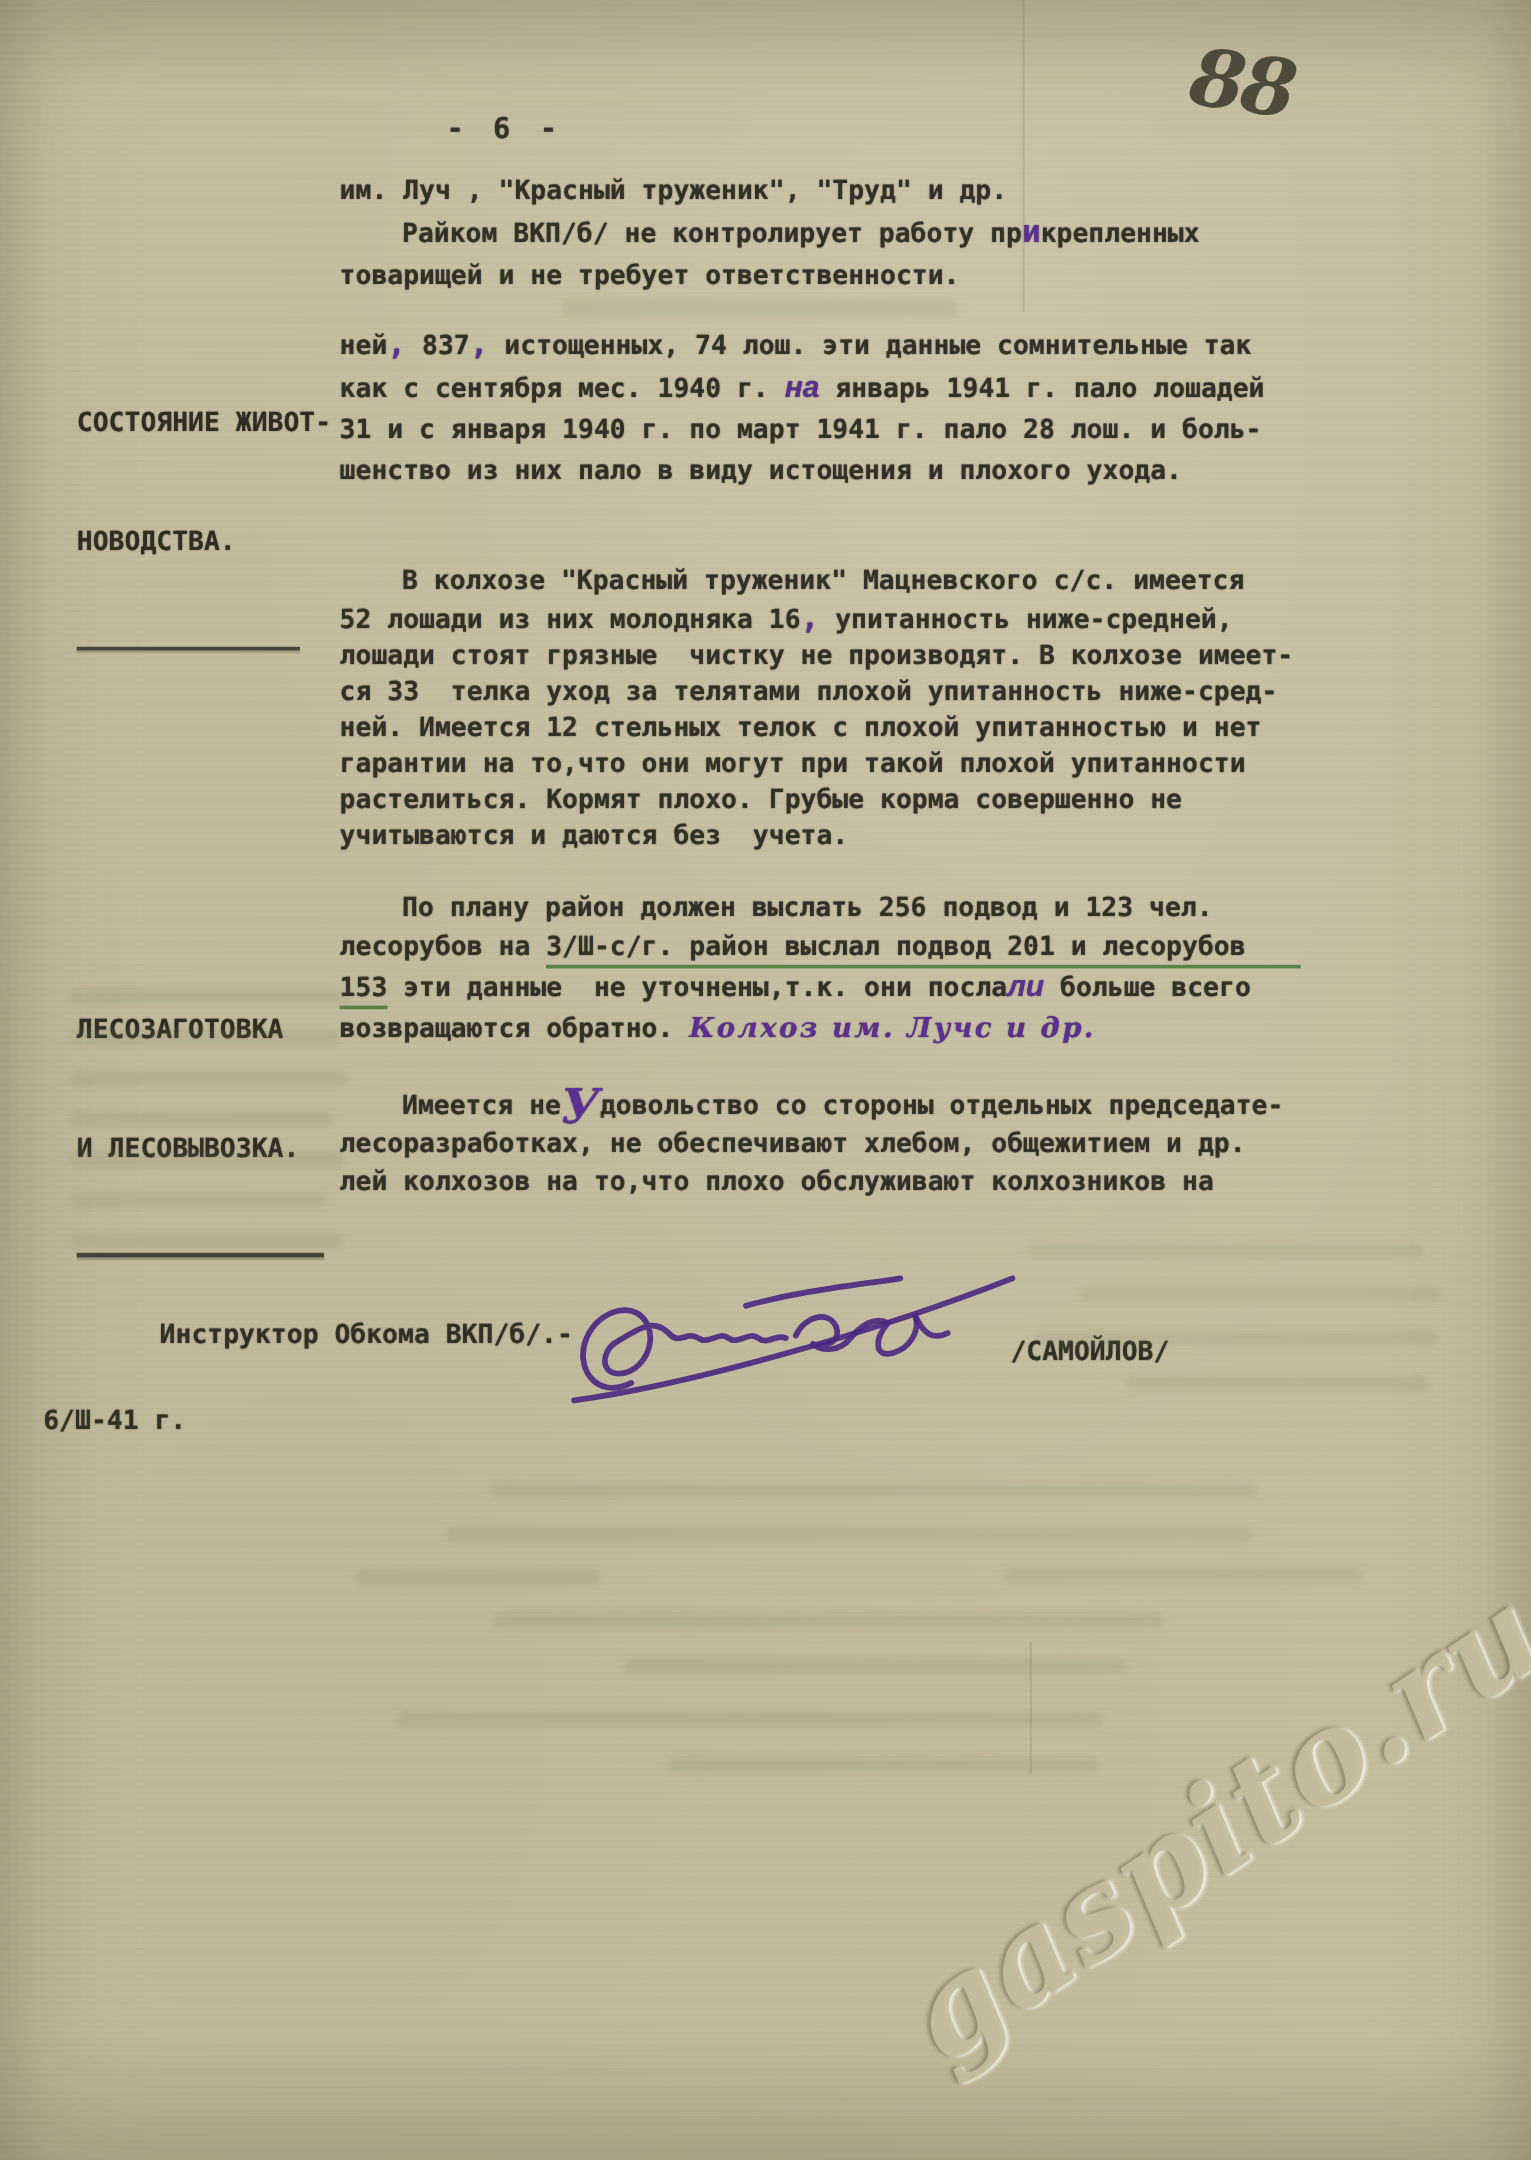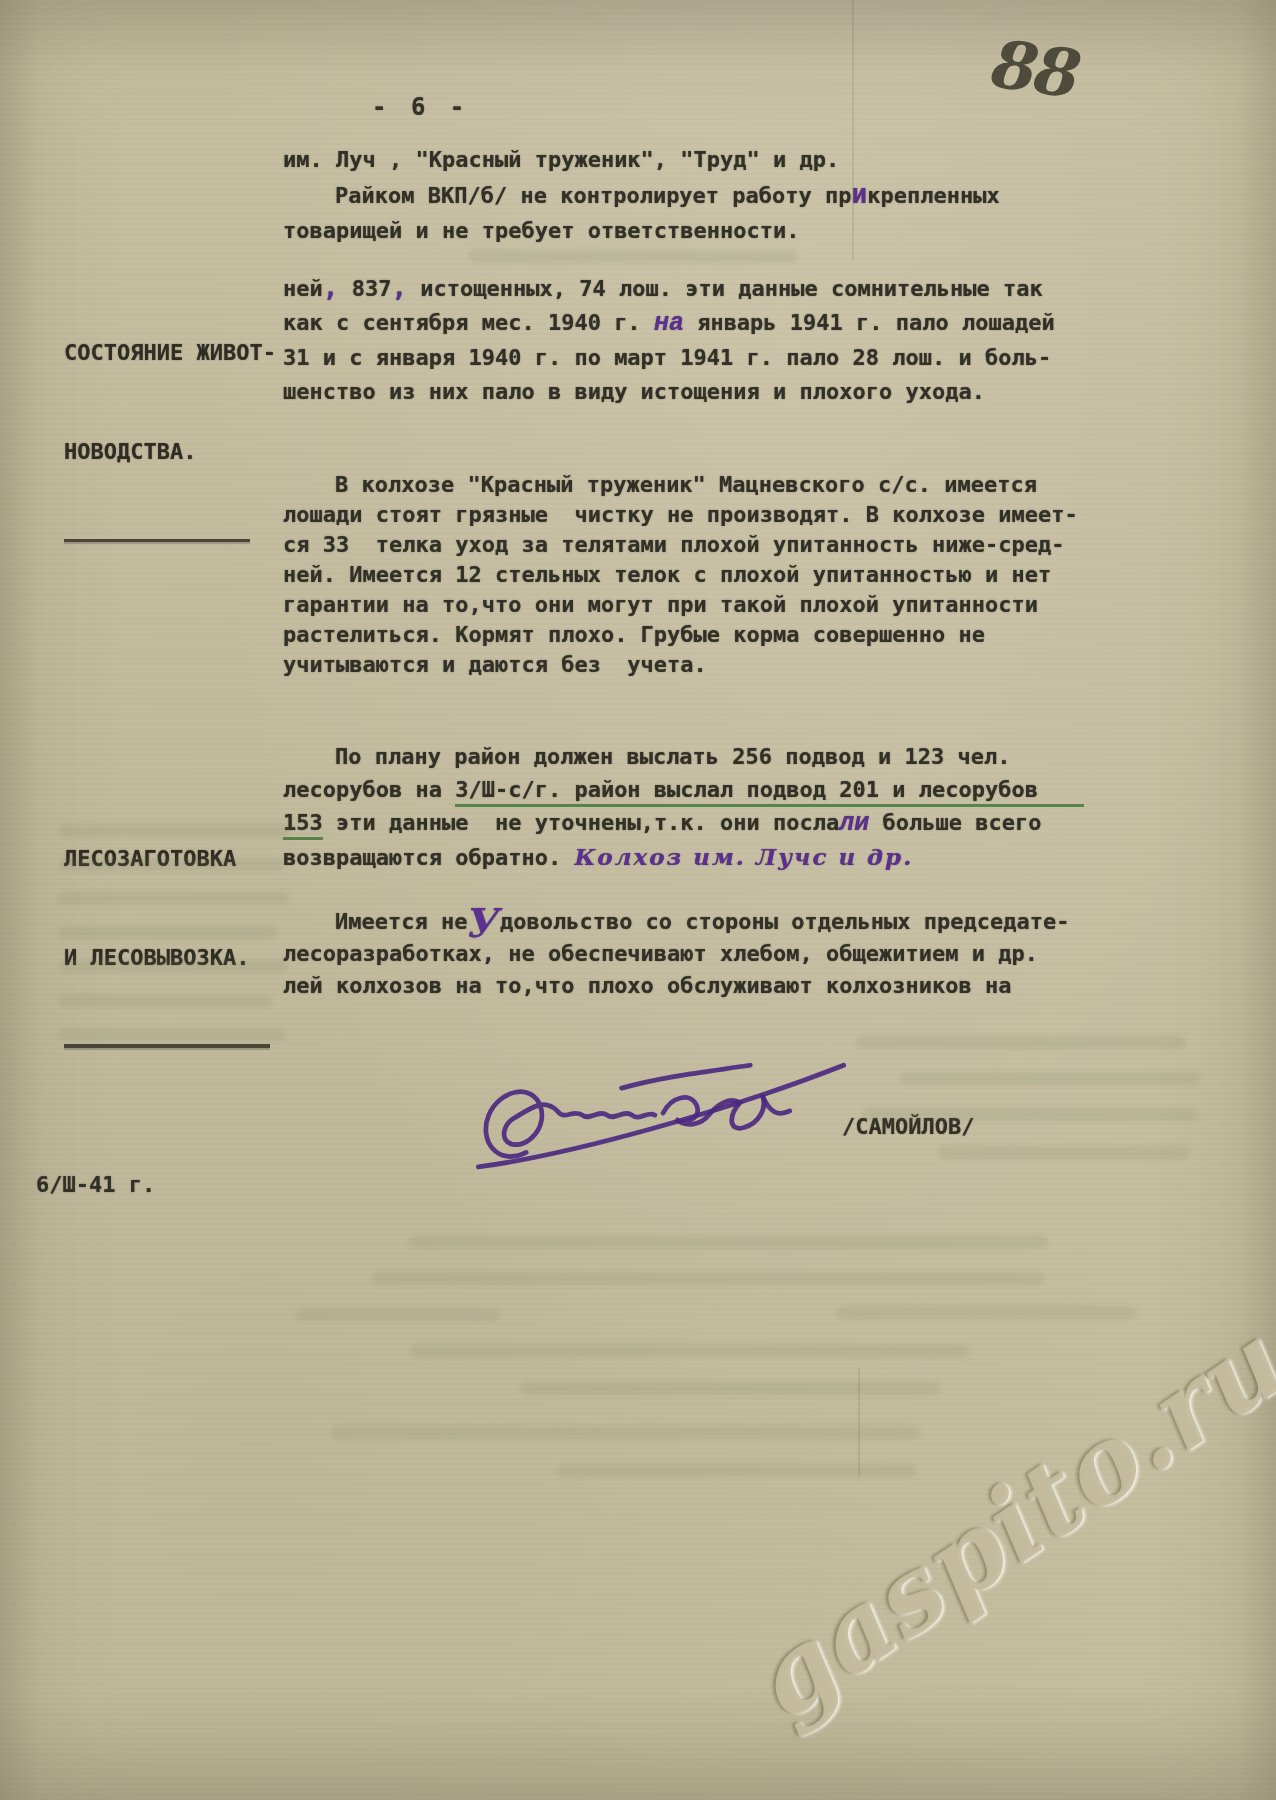--- a/index.html
+++ b/index.html
@@ -43,21 +43,21 @@
   }
   .hbar{background:rgba(52,48,38,0.85);box-shadow:0 2px 1px rgba(52,48,38,0.25);}
   
   .green{
     background:linear-gradient(rgba(55,115,50,0.78), rgba(55,115,50,0.78)) left 100%/100% 3px no-repeat;
     padding-bottom:5px;
   }
   .green-ext{padding-right:46px;}
   
   .ink-c{color:#5c2f92;font-weight:bold;font-size:26px;}
-  .ink-w{font-family:Liberation Mono, monospace;font-style:italic;color:#5c2f92;font-size:25px;font-weight:600;}
+  .ink-w{font-family:Liberation Sans, sans-serif;font-style:italic;color:#5c2f92;font-size:25px;font-weight:600;}
   .ink-big{font-family:"DejaVu Serif", serif;font-style:italic;color:#5c2f92;font-size:40px;font-weight:700;vertical-align:-8px;line-height:0;}
   .ink-note{font-family:"DejaVu Serif", serif;font-style:italic;color:#5c2f92;font-size:23px;letter-spacing:2px;font-weight:600;}
   
   .hand-num{
     position:absolute;left:992px;top:30px;
     font-family:"DejaVu Serif", serif;font-style:italic;font-weight:700;
     font-size:66px;color:#4e4a3c;letter-spacing:-3px;
     transform:rotate(8deg);
   }
   .typed-num{
@@ -109,20 +109,21 @@
 
   <div class="blk" style="left:283px;top:270px;">
     <div class="t"><span>ней</span><span class="ink-c">,</span><span> 837</span><span class="ink-c">,</span><span> истощенных, 74 лош. эти данные сомнительные так</span></div>
     <div class="t"><span>как с сентября мес. 1940 г. </span><span class="ink-w">на</span><span> январь 1941 г. пало лошадей</span></div>
     <div class="t">31 и с января 1940 г. по март 1941 г. пало 28 лош. и боль-</div>
     <div class="t">шенство из них пало в виду истощения и плохого ухода.</div>
   </div>
 
   <div class="blk lh30" style="left:283px;top:470px;">
     <div class="t ind">В колхозе "Красный труженик" Мацневского с/с. имеется</div>
+    <div class="t"><span>52 лошади из них молодняка 16</span><span class="ink-c">,</span><span> упитанность ниже-средней,</span></div>
     <div class="t">лошади стоят грязные  чистку не производят. В колхозе имеет-</div>
     <div class="t">ся 33  телка уход за телятами плохой упитанность ниже-сред-</div>
     <div class="t">ней. Имеется 12 стельных телок с плохой упитанностью и нет</div>
     <div class="t">гарантии на то,что они могут при такой плохой упитанности</div>
     <div class="t">растелиться. Кормят плохо. Грубые корма совершенно не</div>
     <div class="t">учитываются и даются без  учета.</div>
   </div>
 
   <div class="sec-h" style="top:776px;">
     <div>ЛЕСОЗАГОТОВКА</div>
@@ -136,20 +137,21 @@
     <div class="t"><span class="green">153</span><span> эти данные  не уточнены,т.к. они посла</span><span class="ink-w">ли</span><span> больше всего</span></div>
     <div class="t"><span>возвращаются обратно. </span><span class="ink-note">Колхоз им. Лучс и др.</span></div>
   </div>
 
   <div class="blk lh32" style="left:283px;top:906px;">
     <div class="t ind"><span>Имеется не</span><span class="ink-big">У</span><span>довольство со стороны отдельных председате-</span></div>
     <div class="t">лесоразработках, не обеспечивают хлебом, общежитием и др.</div>
     <div class="t">лей колхозов на то,что плохо обслуживают колхозников на</div>
   </div>
 
+  <div class="t sig-title">Инструктор Обкома ВКП/б/.-</div>
 
   <svg class="sig-svg" viewBox="0 0 370 120" aria-hidden="true">
     <path d="M10,112 C100,100 250,58 362,14"></path>
     <path d="M56,98 C28,112 10,86 20,62 C30,38 62,30 70,54 C76,74 58,94 42,90 C30,86 34,70 46,64 C62,54 74,46 86,58 C94,68 100,56 110,62 C118,68 126,56 134,62 C142,68 150,56 158,62 C166,68 172,58 180,62"></path>
     <path d="M148,36 C192,24 232,20 272,14"></path>
     <path d="M188,60 C196,44 214,40 220,52 C226,64 210,72 200,66 C210,74 224,72 232,62 C240,52 252,44 262,50 C250,64 252,78 266,74 C280,70 288,56 284,44"></path>
     <path d="M284,44 C290,58 298,64 310,58"></path>
   </svg>
 
   <div class="t sig-name">/САМОЙЛОВ/</div>

